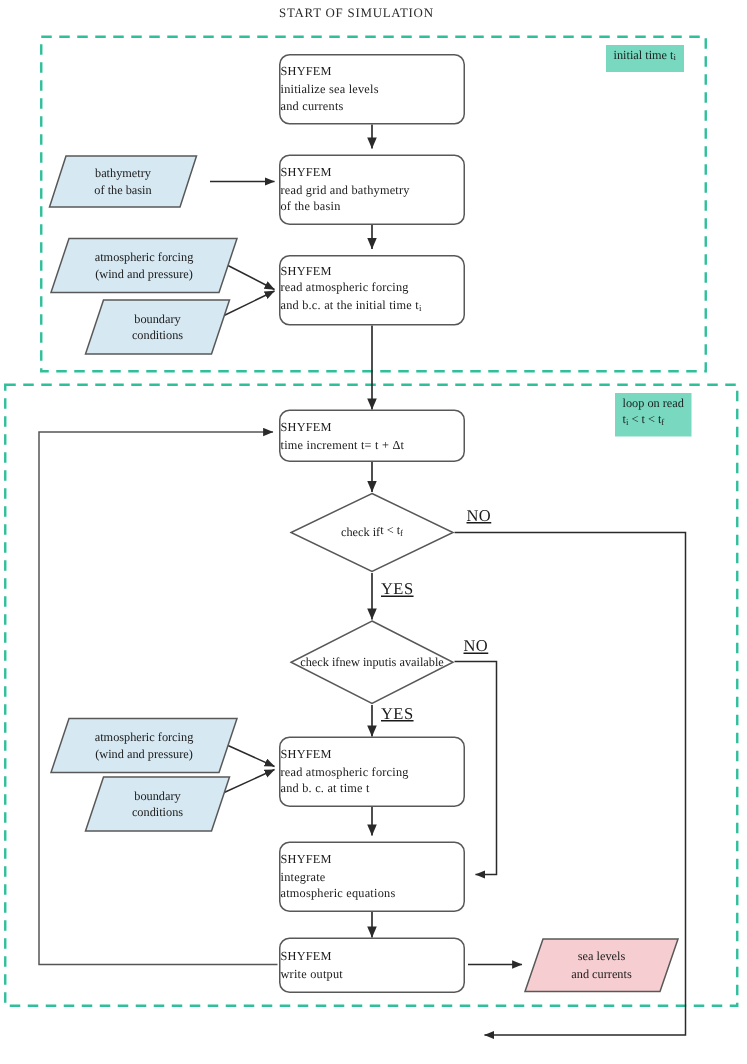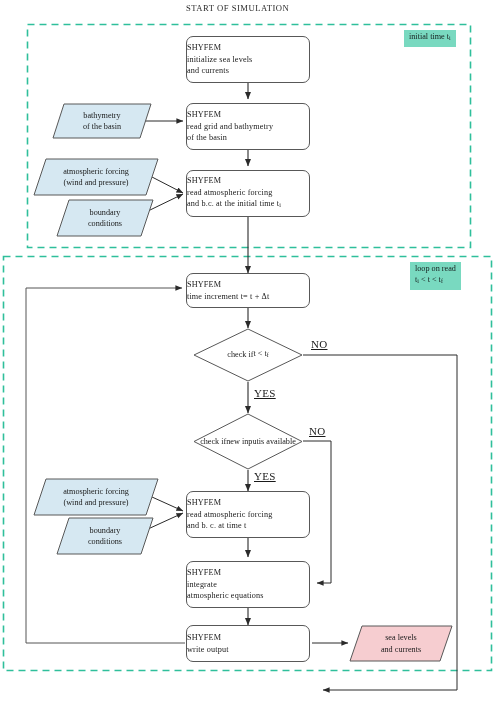--- a/index.html
+++ b/index.html
@@ -235,21 +235,21 @@
       <div>new input</div>
       <div>is available</div>
     </div>
   </div>
 
   <div class="edge-label" style="left:311px; top:338px;">NO</div>
   <div class="edge-label" style="left:254px; top:387px;">YES</div>
   <div class="edge-label" style="left:309px; top:425px;">NO</div>
   <div class="edge-label" style="left:254px; top:470px;">YES</div>
 
-  <div class="io-wrap" style="left:52px; top:103px; width:100px; height:36px;">
+  <div class="io-wrap" style="left:32px; top:103px; width:100px; height:36px;">
     <svg class="par" width="100" height="36" viewBox="0 0 100 36">
       <polygon points="12,1 99,1 88,35 1,35" fill="#d6e8f2" stroke="#585858" stroke-width="1"></polygon>
     </svg>
     <div class="io-text">
       <div>bathymetry</div>
       <div>of the basin</div>
     </div>
   </div>
 
   <div class="io-wrap" style="left:33px; top:158px; width:126px; height:38px;">

